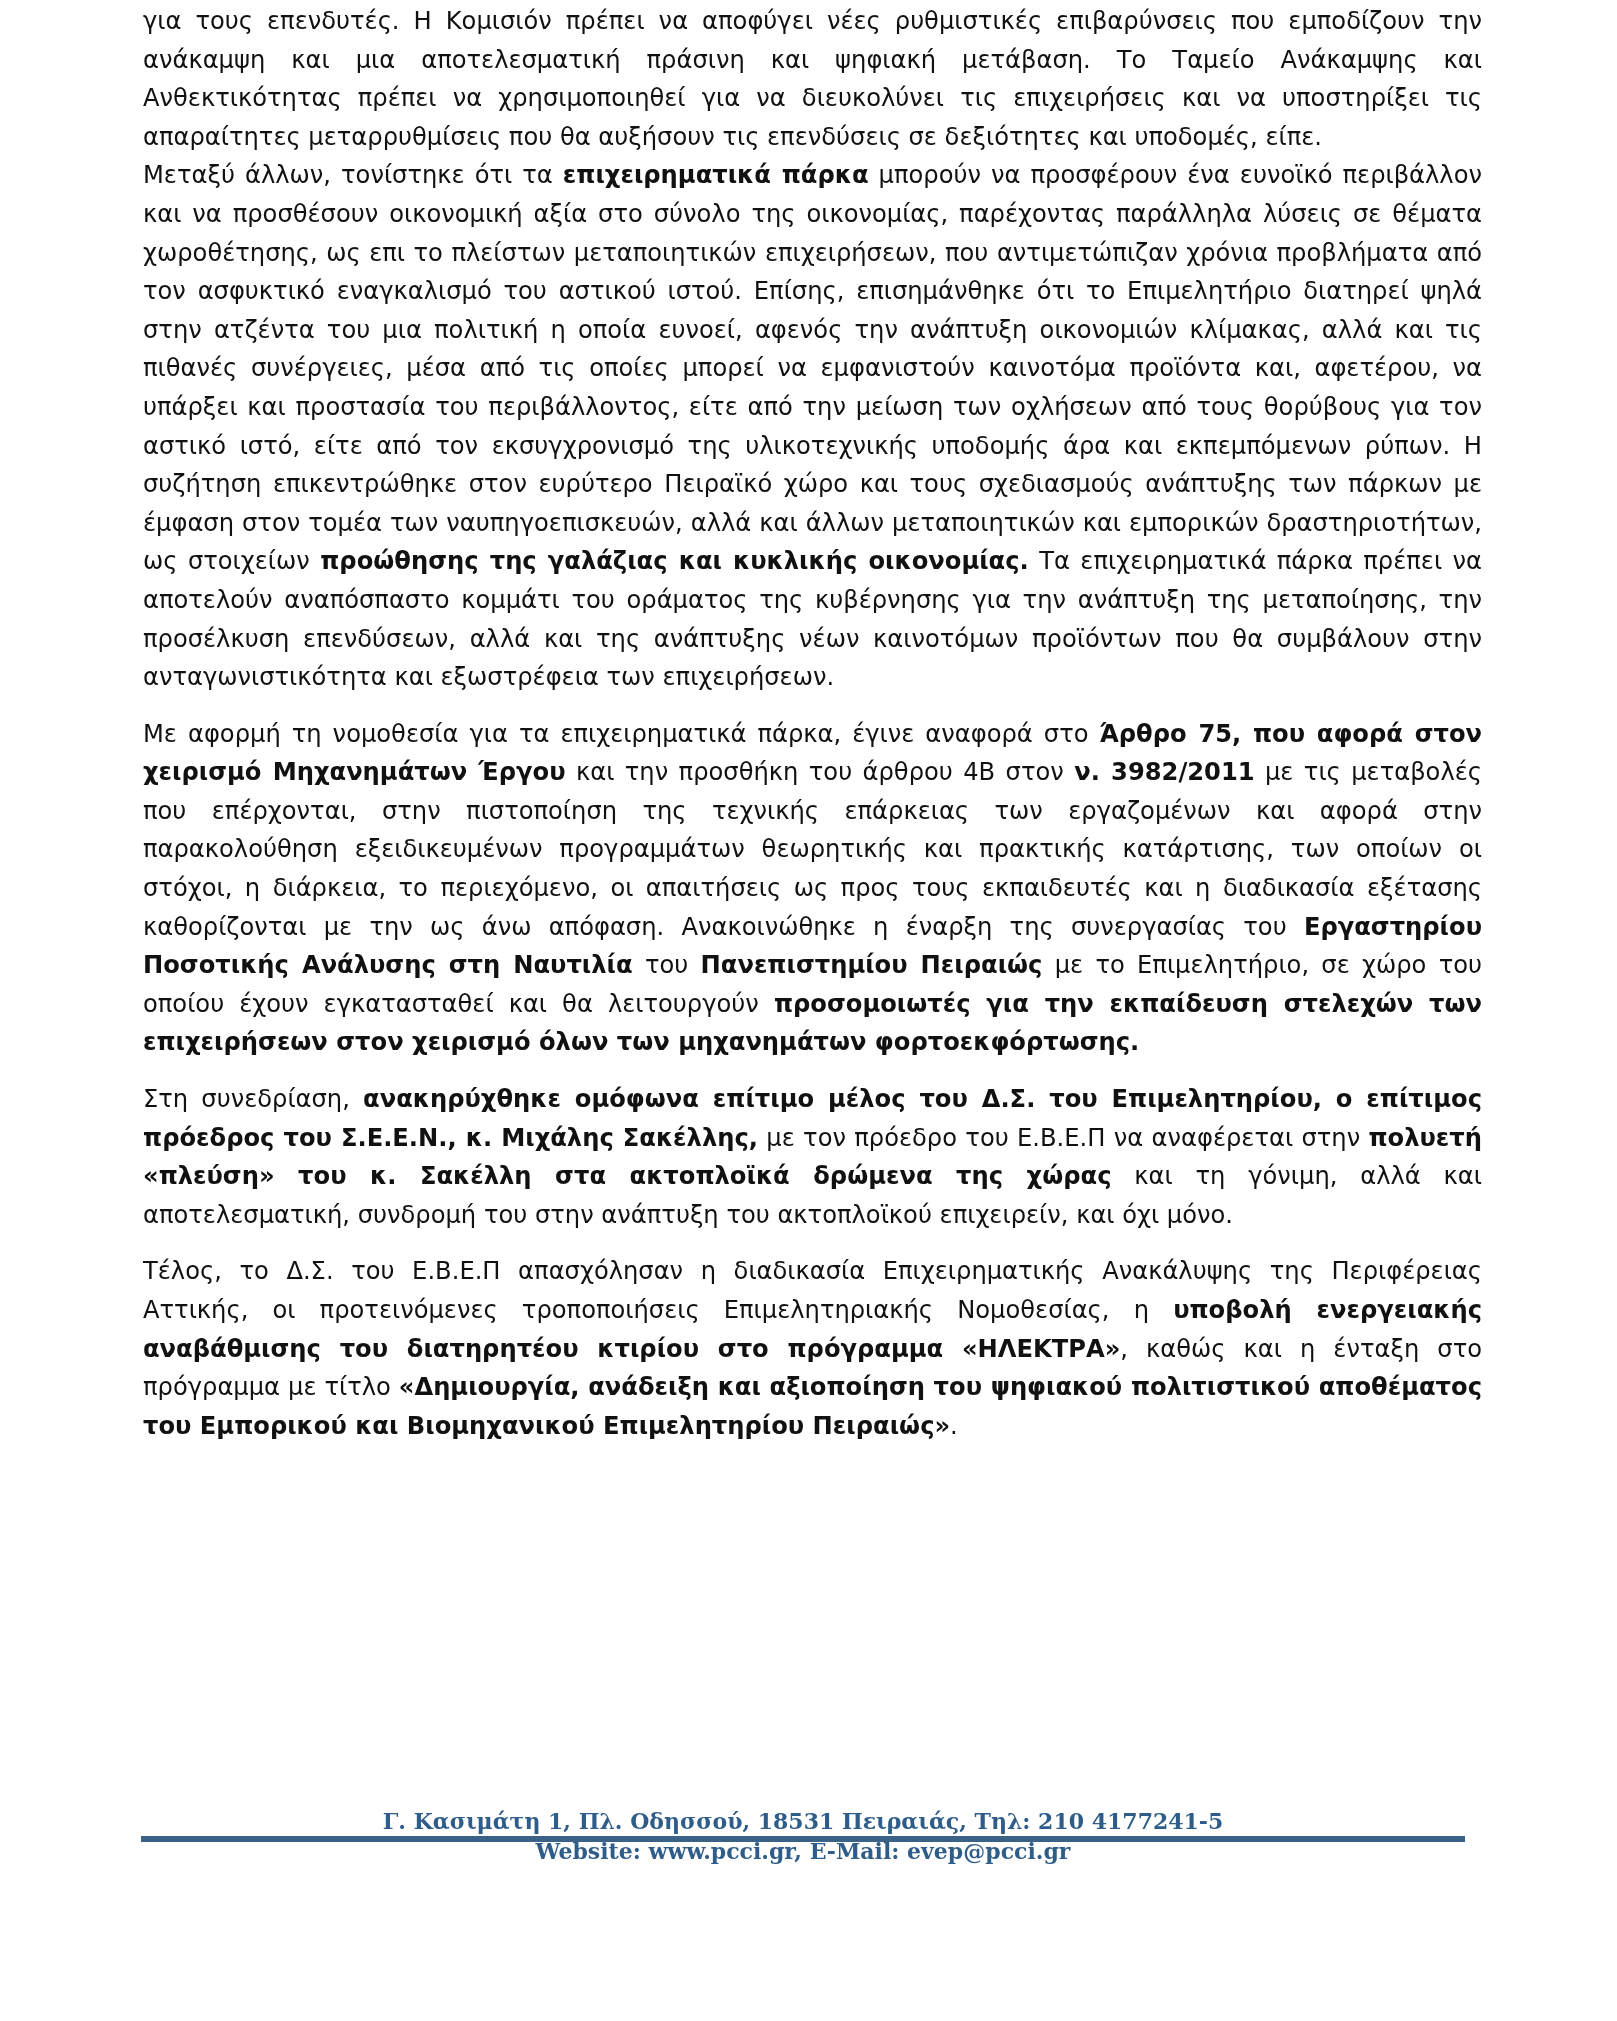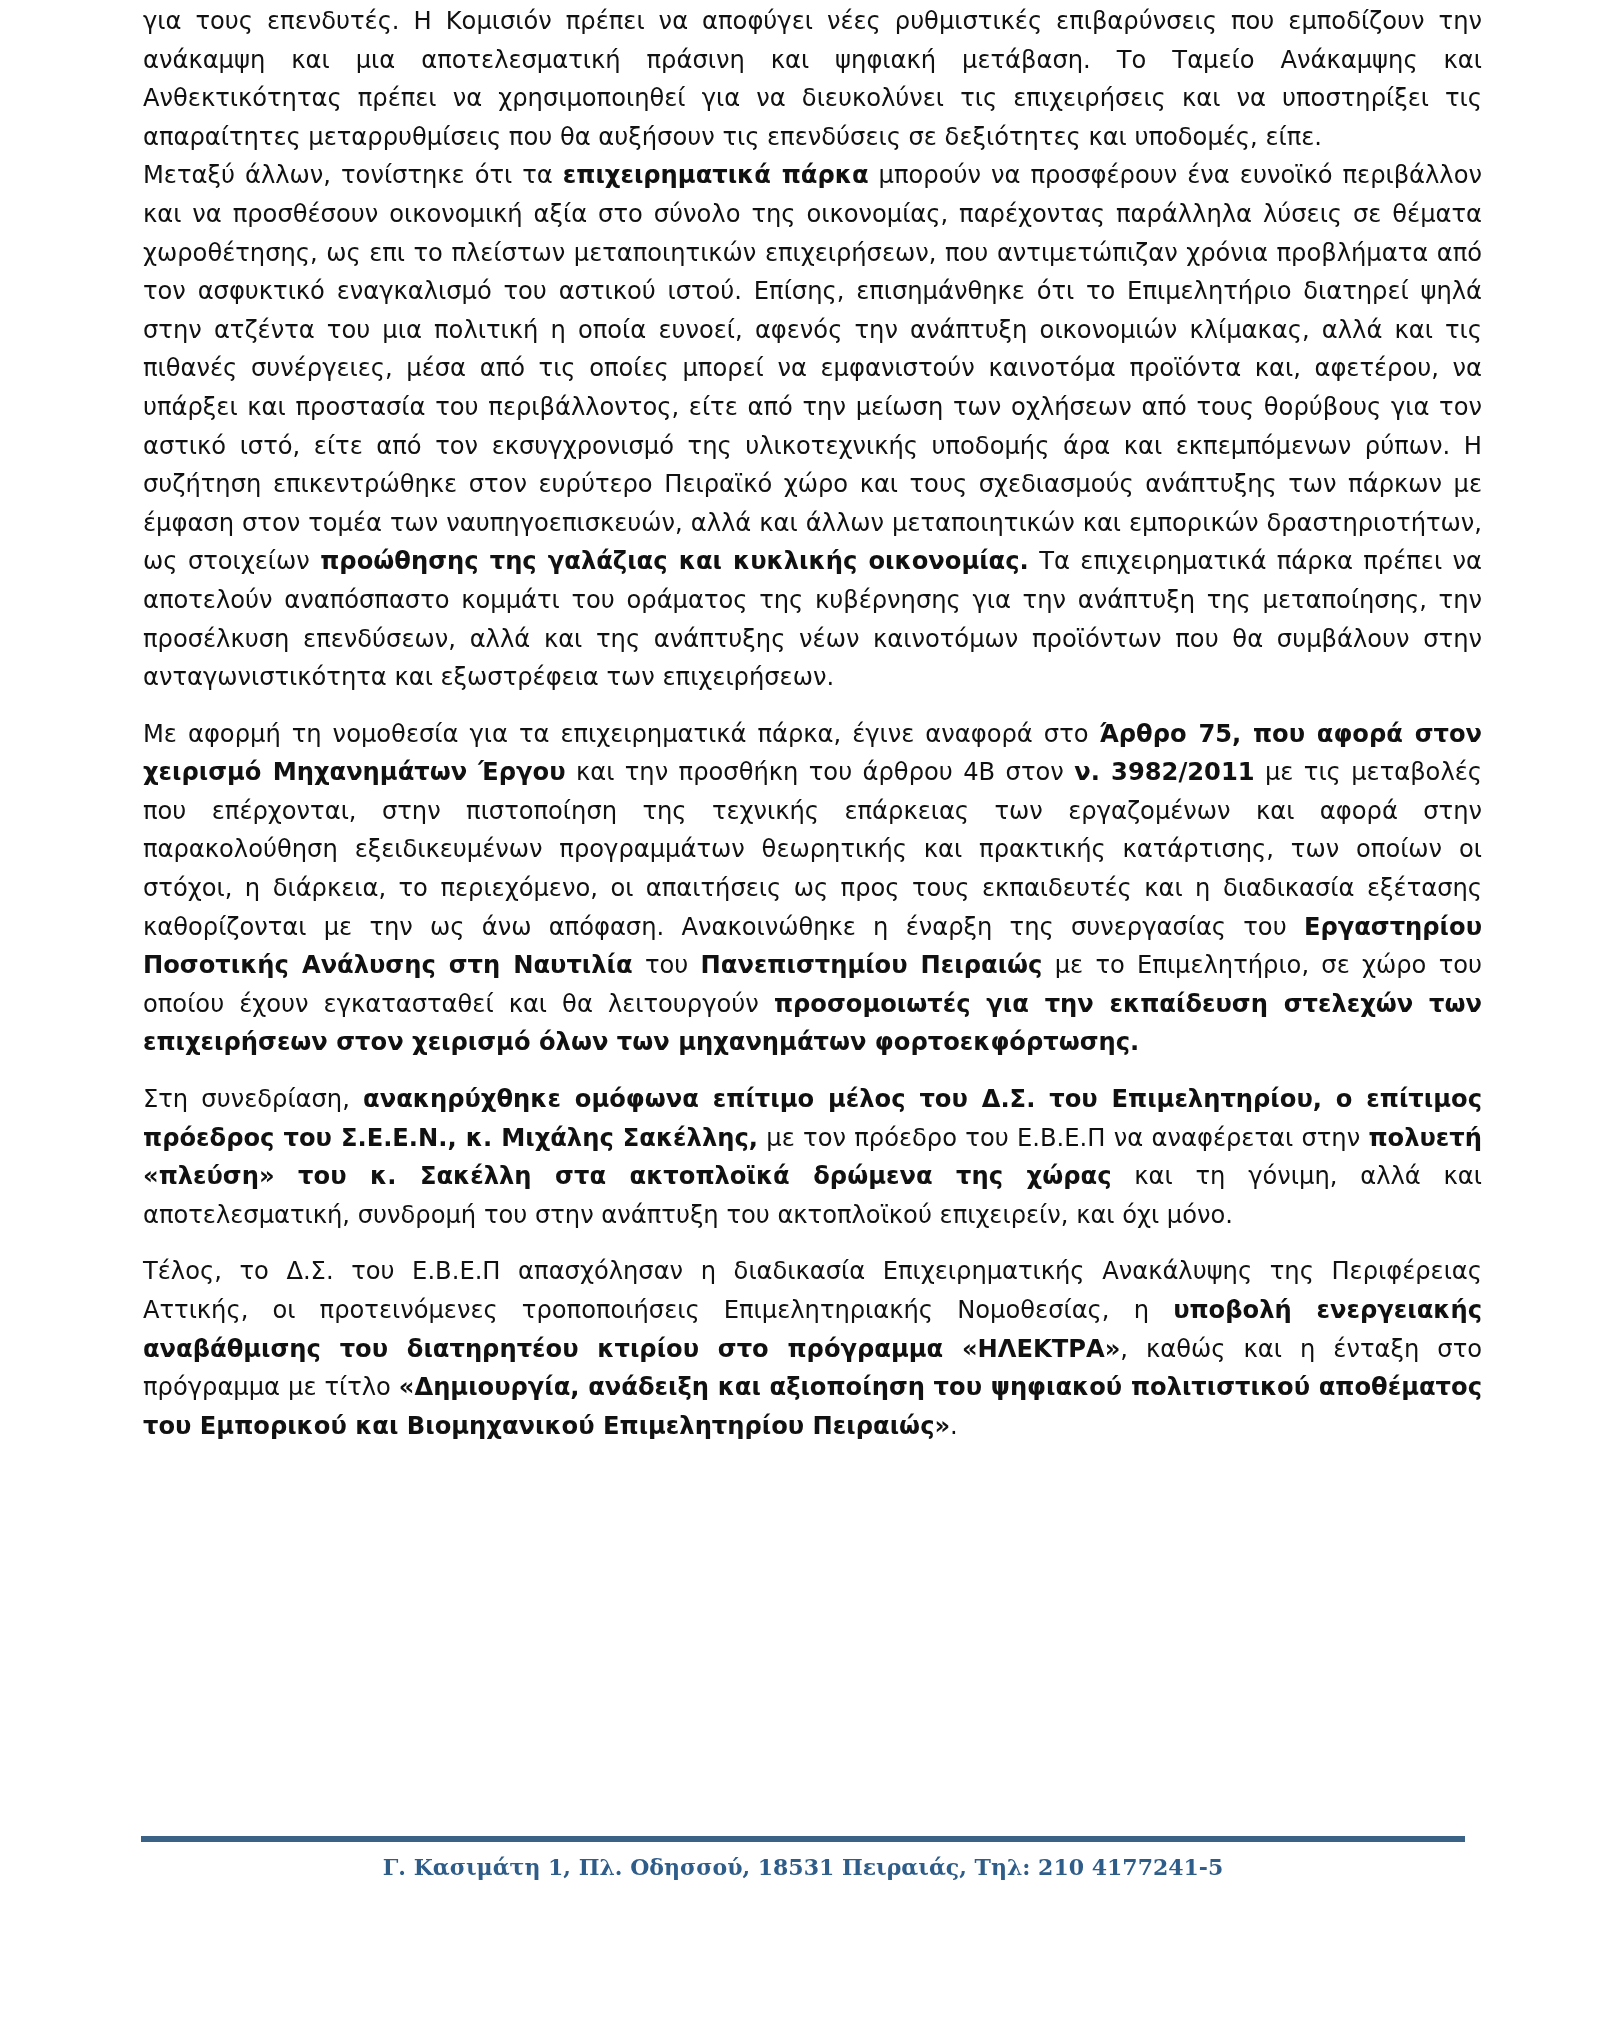--- a/index.html
+++ b/index.html
@@ -11,21 +11,21 @@
     text-align: justify;
   }
   .para { margin: 0 0 18px 0; }
   .para.tight { margin-bottom: 0; }
   .para b { font-weight: bold; }
   .footer-rule {
     position: absolute; left: 141px; top: 1836px; width: 1324px; height: 6px;
     background: #3a6186;
   }
   .footer {
-    position: absolute; left: 141px; top: 1852px; width: 1324px; text-align: center;
+    position: absolute; left: 141px; top: 1806px; width: 1324px; text-align: center;
     font-family: "DejaVu Serif", serif; font-weight: bold; color: #2f5d8a;
     font-size: 22px; line-height: 30px;
   }
 </style>
 </head>
 <body>
 
 <div class="page">
   <p class="para tight">
     <span>για τους επενδυτές. Η Κομισιόν πρέπει να αποφύγει νέες ρυθμιστικές επιβαρύνσεις που εμποδίζουν την ανάκαμψη και μια αποτελεσματική πράσινη και ψηφιακή μετάβαση. Το Ταμείο Ανάκαμψης και Ανθεκτικότητας πρέπει να χρησιμοποιηθεί για να διευκολύνει τις επιχειρήσεις και να υποστηρίξει τις απαραίτητες μεταρρυθμίσεις που θα αυξήσουν τις επενδύσεις σε δεξιότητες και υποδομές, είπε.</span>
@@ -40,13 +40,14 @@
     <span>Στη συνεδρίαση, </span><b>ανακηρύχθηκε ομόφωνα επίτιμο μέλος του  Δ.Σ. του Επιμελητηρίου, ο επίτιμος πρόεδρος του Σ.Ε.Ε.Ν., κ. Μιχάλης Σακέλλης,</b><span> με τον πρόεδρο του Ε.Β.Ε.Π να αναφέρεται στην </span><b>πολυετή «πλεύση» του κ. Σακέλλη  στα ακτοπλοϊκά δρώμενα της χώρας</b><span> και τη γόνιμη, αλλά και αποτελεσματική, συνδρομή του στην ανάπτυξη του ακτοπλοϊκού επιχειρείν, και όχι μόνο.</span>
   </p>
   <p class="para">
     <span>Τέλος, το Δ.Σ. του Ε.Β.Ε.Π απασχόλησαν η διαδικασία Επιχειρηματικής Ανακάλυψης της Περιφέρειας Αττικής, οι προτεινόμενες τροποποιήσεις Επιμελητηριακής Νομοθεσίας, η </span><b>υποβολή ενεργειακής αναβάθμισης του διατηρητέου κτιρίου στο πρόγραμμα «ΗΛΕΚΤΡΑ»</b><span>, καθώς και η ένταξη στο πρόγραμμα με τίτλο </span><b>«Δημιουργία, ανάδειξη και αξιοποίηση του ψηφιακού πολιτιστικού αποθέματος του Εμπορικού και Βιομηχανικού Επιμελητηρίου Πειραιώς»</b><span>.</span>
   </p>
 </div>
 
 <div class="footer-rule"></div>
 <div class="footer">
   <div>Γ. Κασιμάτη 1, Πλ. Οδησσού, 18531 Πειραιάς, Τηλ: 210 4177241-5</div>
+  <div>Website: www.pcci.gr, E-Mail: evep@pcci.gr</div>
 </div>
 
 </body></html>

